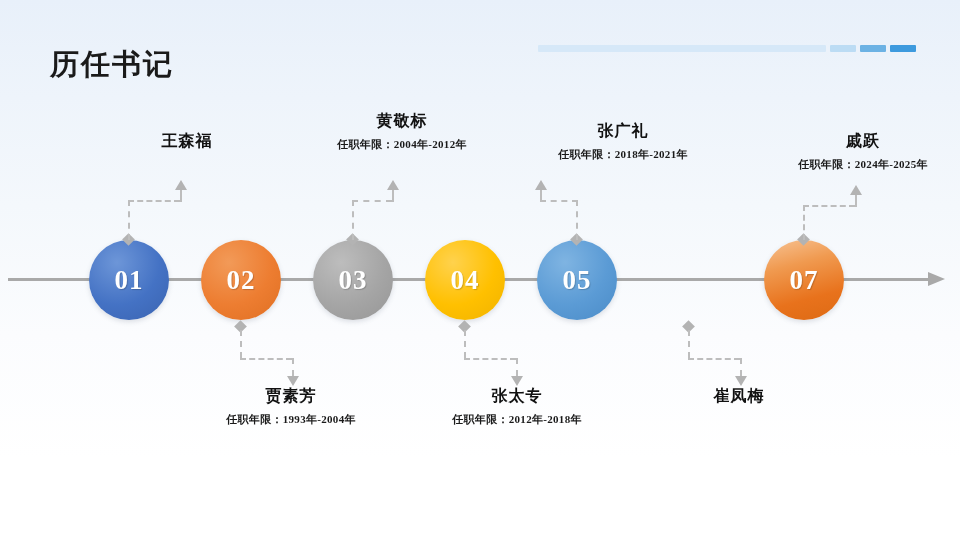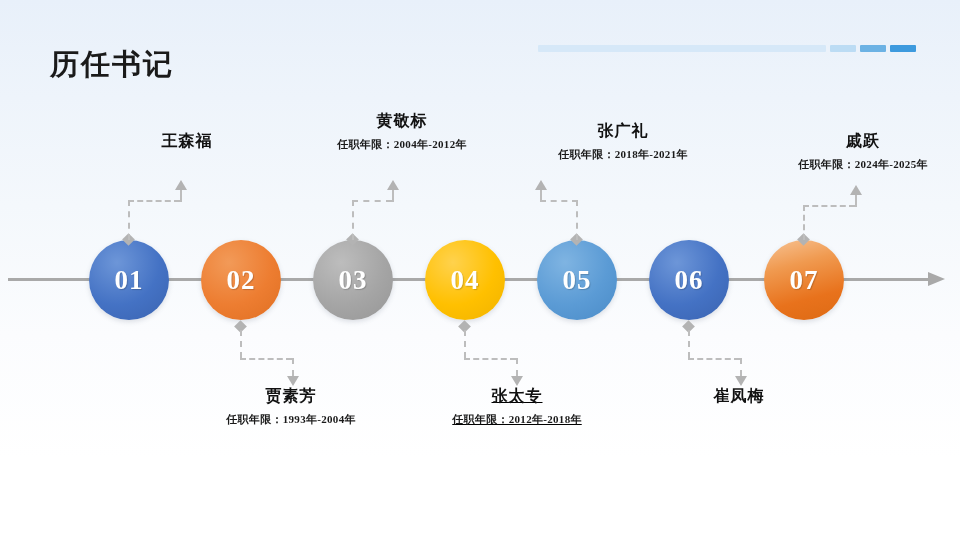--- a/index.html
+++ b/index.html
@@ -214,43 +214,39 @@
 
   <div class="node" style="left:425px; top:240px; width:80px; height:80px;
               background: radial-gradient(circle at 35% 28%, #ffd24d 0%, #ffc000 55%, #f0b200 100%); text-align: right;">
     <span class="node-number">04</span>
   </div>
   <div class="diamond" style="left:460px; top:322px;"></div>
   <div class="conn-seg conn-v" style="left:464px; top:330px; height:28px;"></div>
   <div class="conn-seg conn-h" style="left:464px; top:358px; width:52px;"></div>
   <div class="conn-seg conn-v" style="left:516px; top:358px; height:18px;"></div>
   <div class="conn-arrow-down" style="left:511px; top:376px;"></div>
-  <div class="label-block" style="left:402px; top:386px;text-decoration:underline;">
+  <div class="label-block" style="left:402px; top:386px;">
     <div class="label-name">张太专</div>
     <div class="label-term">任职年限：2012年-2018年</div>
   </div>
 
   <div class="node" style="left:537px; top:240px; width:80px; height:80px;
               background: radial-gradient(circle at 35% 28%, #7fb4e2 0%, #5b9bd5 55%, #4a8bc7 100%);">
     <span class="node-number">05</span>
   </div>
   <div class="diamond" style="left:572px; top:235px;"></div>
   <div class="conn-seg conn-v" style="left:576px; top:200px; height:40px;"></div>
   <div class="conn-seg conn-h" style="left:540px; top:200px; width:38px;"></div>
   <div class="conn-seg conn-v" style="left:540px; top:190px; height:12px;"></div>
   <div class="conn-arrow-up" style="left:535px; top:180px;"></div>
   <div class="label-block" style="left:508px; top:121px;">
     <div class="label-name">张广礼</div>
     <div class="label-term">任职年限：2018年-2021年</div>
   </div>
 
-  <div class="node" style="left:649px; top:240px; width:80px; height:80px;
-              background: radial-gradient(circle at 35% 28%, #6d96d8 0%, #4472c4 55%, #3a63b0 100%);">
-    <span class="node-number">06</span>
-  </div>
   <div class="diamond" style="left:684px; top:322px;"></div>
   <div class="conn-seg conn-v" style="left:688px; top:330px; height:28px;"></div>
   <div class="conn-seg conn-h" style="left:688px; top:358px; width:52px;"></div>
   <div class="conn-seg conn-v" style="left:740px; top:358px; height:18px;"></div>
   <div class="conn-arrow-down" style="left:735px; top:376px;"></div>
   <div class="label-block" style="left:624px; top:386px;">
     <div class="label-name">崔凤梅</div>
   </div>
 
   <div class="node" style="left:764px; top:240px; width:80px; height:80px;

